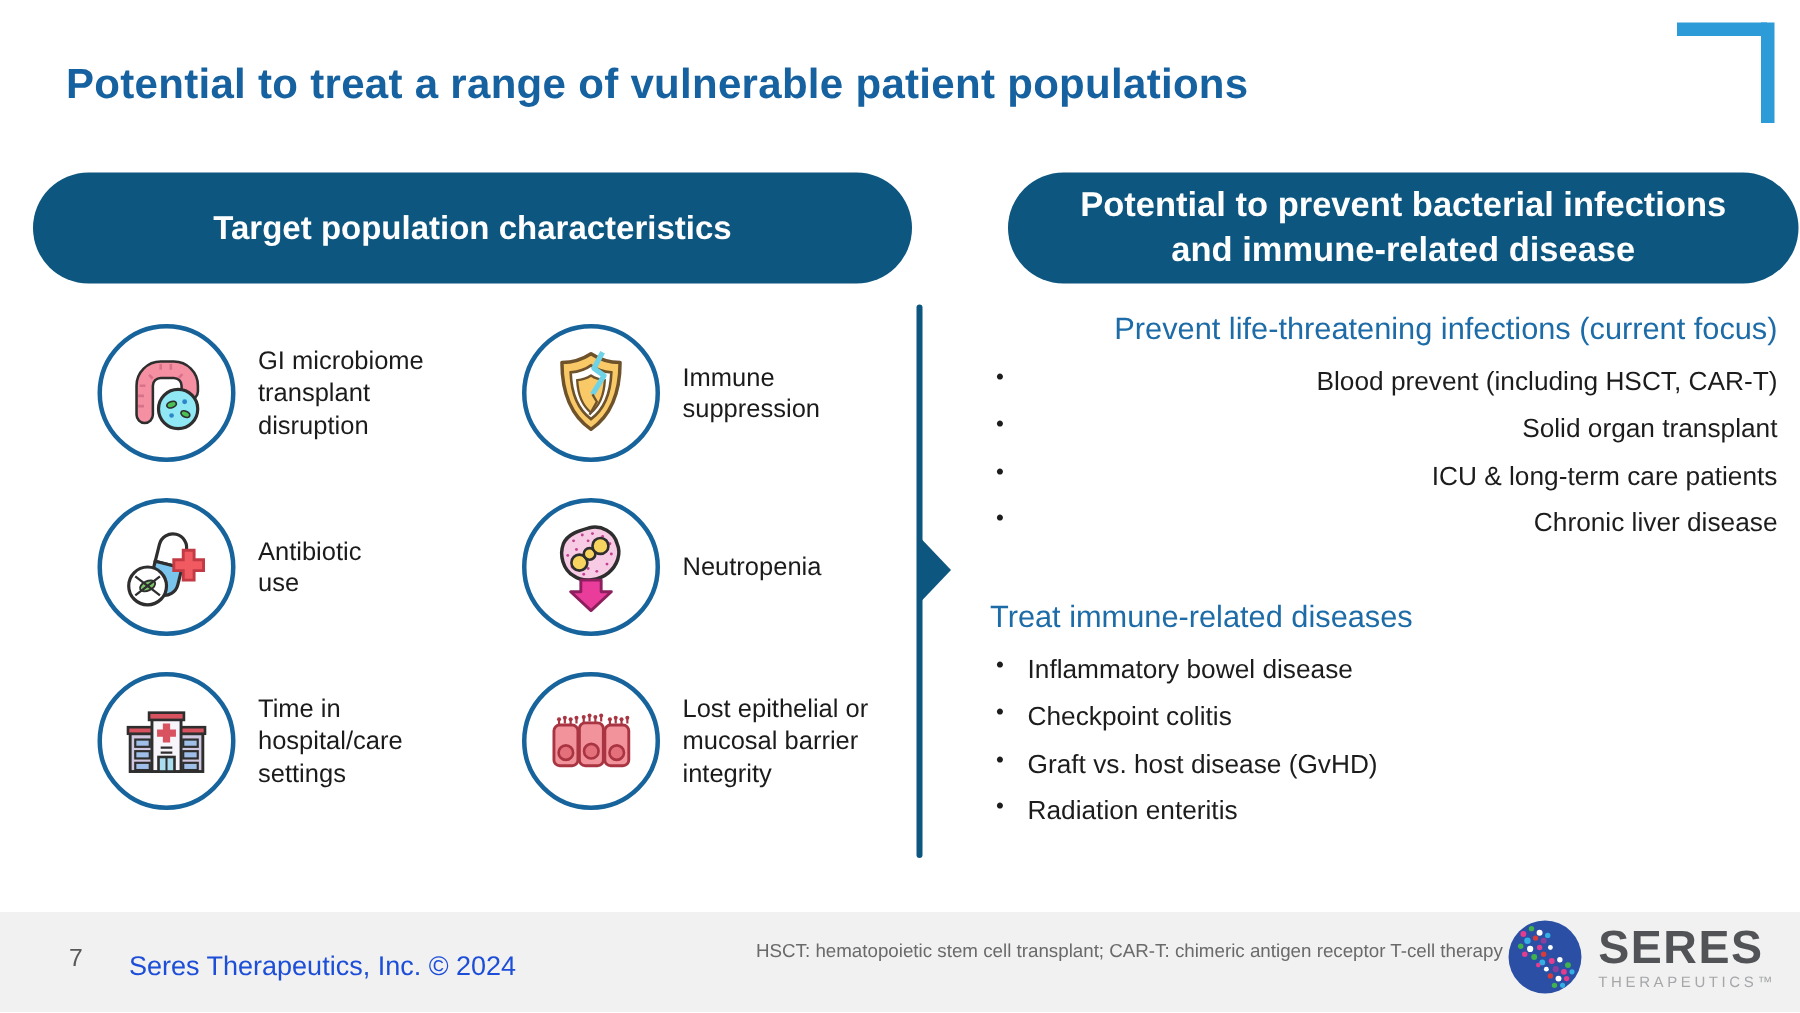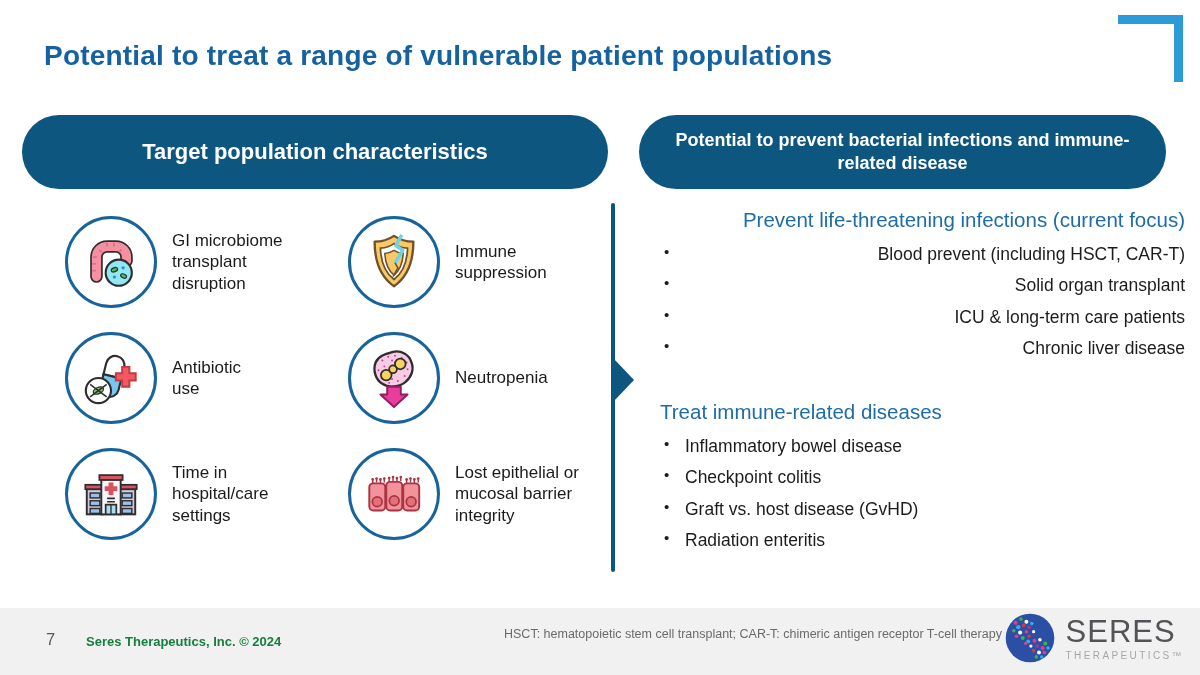--- a/index.html
+++ b/index.html
@@ -15,21 +15,21 @@
     position:absolute;left:44px;top:40px;margin:0;
     font-size:28px;font-weight:bold;color:#16619F;letter-spacing:0.2px;
   }
   
   .pill{
     position:absolute;top:115px;height:74px;background:#0D5680;color:#ffffff;
     border-radius:37px;display:flex;align-items:center;justify-content:center;
     text-align:center;font-weight:bold;
   }
   .pill-left{left:22px;width:586px;font-size:22px;}
-  .pill-right{left:639px;width:527px;font-size:18px;line-height:1.3;padding:0 36px;box-sizing:border-box;}
+  .pill-right{left:672px;width:527px;font-size:23px;line-height:1.3;padding:0 36px;box-sizing:border-box;}
   
   .icon-item{position:absolute;display:flex;align-items:center;gap:15px;}
   .r1{top:216px}.r2{top:332px}.r3{top:448px}
   .c1{left:65px}.c2{left:348px}
   .icon-circle{
     width:92px;height:92px;border-radius:50%;border:3px solid #17639C;background:#fff;
     display:flex;align-items:center;justify-content:center;box-sizing:border-box;flex:0 0 auto;
   }
   .icon-label{
     font-size:17px;color:#1b1b1b;line-height:1.26;white-space:pre-line;max-width:150px;
@@ -47,24 +47,24 @@
   .section h2{margin:0;font-size:20.5px;font-weight:normal;color:#1D6CA8;}
   .section ul{list-style:none;margin:13px 0 0 0;padding:0;}
   .section li{
     position:relative;padding-left:25px;margin-bottom:13px;
     font-size:17.5px;color:#1c1c1c;line-height:1.05;
   }
   .section li::before{content:"•";position:absolute;left:4px;top:-1px;font-size:15px;color:#1c1c1c;}
   
   .footer{position:absolute;left:0;top:608px;width:1200px;height:67px;background:#F1F1F1;}
   .page-num{position:absolute;left:46px;top:22px;font-size:16.5px;color:#595959;}
-  .copyright{position:absolute;left:86px;top:26px;font-size:13px;color:#15803d;font-weight:bold;}
+  .copyright{position:absolute;left:86px;top:26px;font-size:18px;color:#1d4ed8;}
   .footnote{position:absolute;left:504px;top:19px;font-size:12.5px;color:#6a6a6a;}
   .logo{position:absolute;right:16px;top:3px;display:flex;align-items:center;gap:9px;}
-  .logo-name{font-size:31px;color:#525356;letter-spacing:1px;line-height:1;}
+  .logo-name{font-size:31px;color:#525356;letter-spacing:1px;line-height:1;font-weight:bold;}
   .logo-sub{font-size:10px;color:#A5A7AA;letter-spacing:2.4px;margin-top:3px;}
 </style>
 </head>
 <body>
 
 <div class="slide">
 
   <div class="cb-h"></div>
   <div class="cb-v"></div>
 

